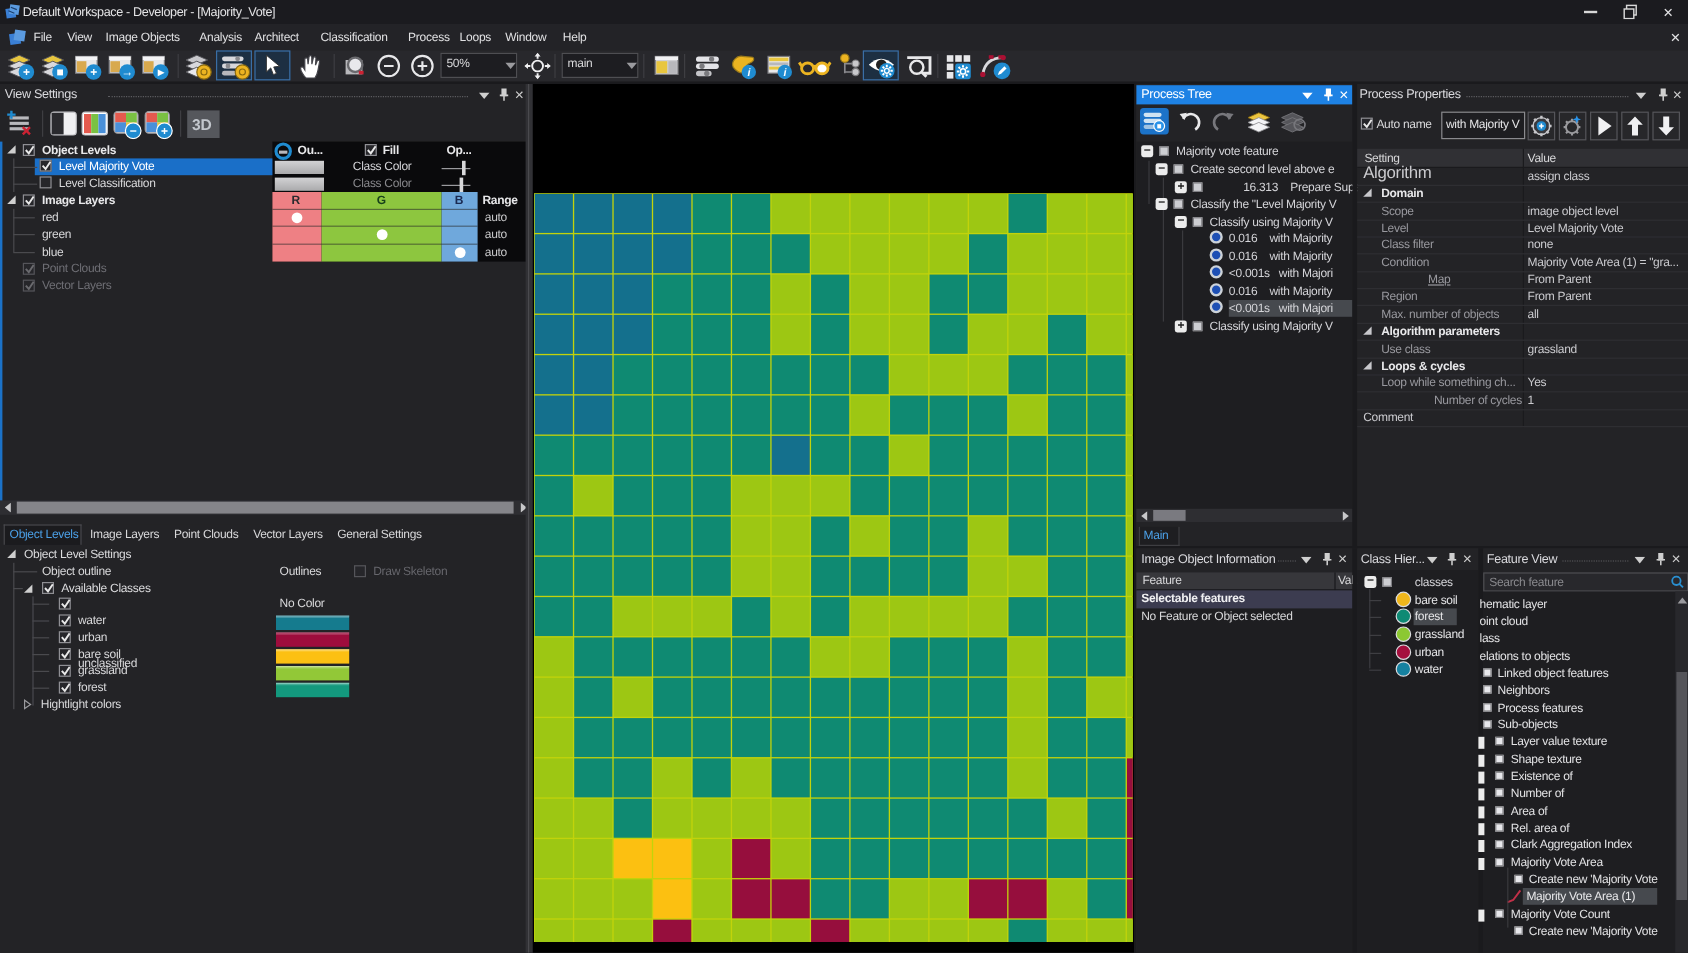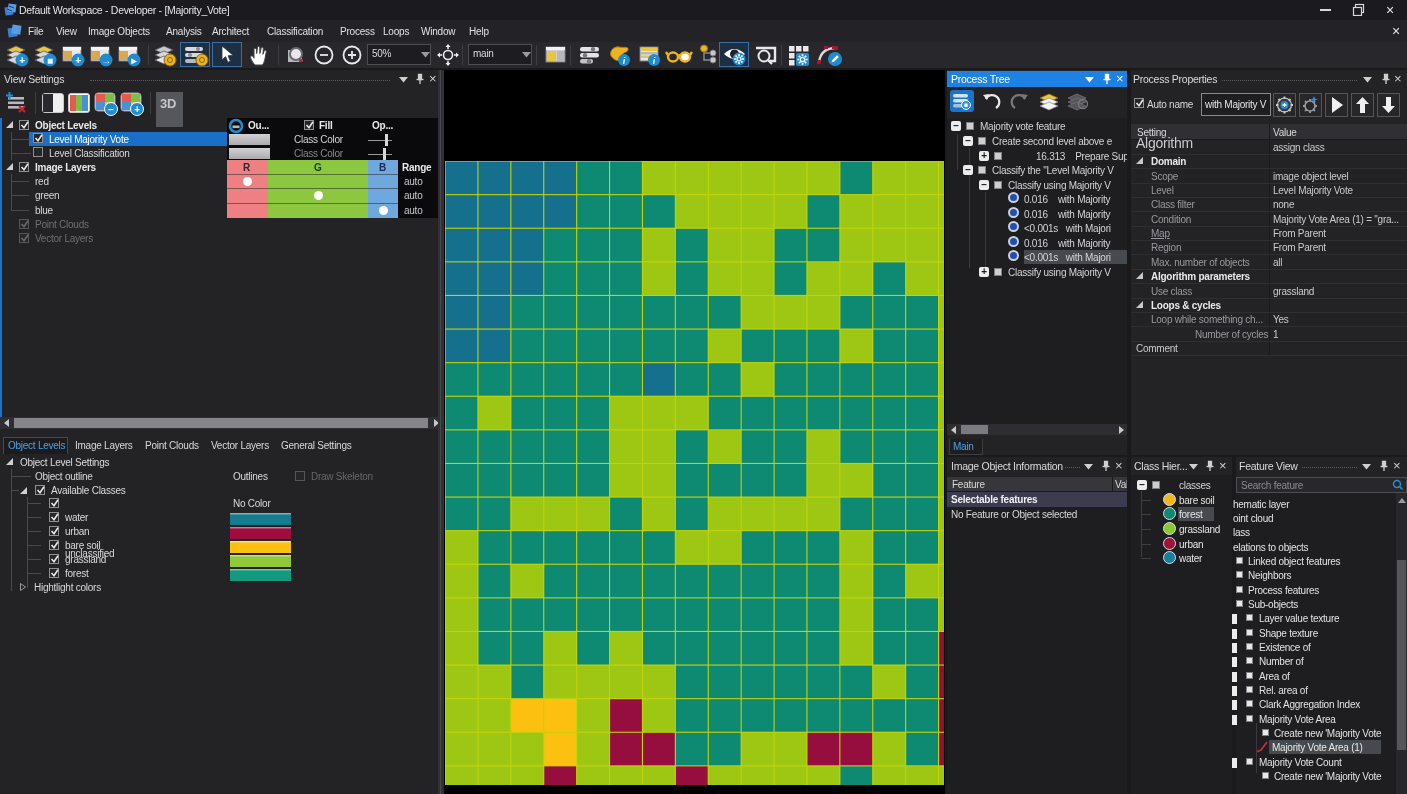--- a/index.html
+++ b/index.html
@@ -257,21 +257,21 @@
 <svg class="ab" style="left:120px;top:92px" width="26" height="24">
     <rect x="1" y="1" width="20" height="18" rx="3" fill="#d8d8dc" stroke="#9a9a9e"></rect>
     <rect x="2" y="2" width="9" height="8" fill="#e45a4e"></rect>
     <rect x="11" y="2" width="9" height="8" fill="#7ac143"></rect>
     <rect x="2" y="10" width="9" height="8" fill="#4a90d9"></rect>
     <rect x="11" y="10" width="9" height="8" fill="#e8c63f"></rect>
     <circle cx="17" cy="17" r="6.5" fill="#1f8bd0" stroke="#fff"></circle>
     <text x="17" y="20.5" font-size="10" font-weight="bold" fill="#fff" text-anchor="middle">+</text>
   </svg>
 <div class="ab" style="left:150px;top:92px;width:1px;height:22px;background:#3e3e42"></div>
-<div class="ab" style="left:156px;top:92px;width:27px;height:35px;background:#55575c">
+<div class="ab" style="left:156px;top:92px;width:27px;height:23px;background:#55575c">
     <span style="position:absolute;left:4px;top:4px;font-size:13px;font-weight:bold;color:#c2c6cc">3D</span>
   </div>
 <div class="ab" style="left:0;top:118px;width:2px;height:300px;background:#1b72c8"></div>
 <div class="ab" style="left:227px;top:118px;width:215px;height:100px;background:#0a0a0c"></div>
 <div class="ab" style="left:29px;top:132px;width:198px;height:14px;background:#1a6fc8"></div>
 <div class="ab" style="left:6px;top:121px;width:0;height:0;border-bottom:7px solid #cfcfcf;border-left:7px solid transparent"></div>
 <div class="ab" style="left:19px;top:120px;width:10px;height:10px;border:1px solid #8f8f94;background:#26262a">
     <svg width="10" height="10" style="position:absolute;left:-1px;top:-1px">
       <path d="M2.5 5.0l2.5 2.8 4-6" stroke="#e8e8e8" stroke-width="1.6" fill="none"></path>
     </svg>
@@ -905,21 +905,21 @@
 <div class="ab" style="left:1131px;top:183px;width:276px;height:1px;background:#2e2e32"></div>
 <div class="ab" style="left:1151px;top:184px;font-size:10px;line-height:13px;white-space:nowrap;color:#98989e;">Level</div>
 <div class="ab" style="left:1273px;top:184px;font-size:10px;line-height:13px;white-space:nowrap;color:#cacace;">Level Majority Vote</div>
 <div class="ab" style="left:1131px;top:197px;width:276px;height:1px;background:#2e2e32"></div>
 <div class="ab" style="left:1151px;top:198px;font-size:10px;line-height:13px;white-space:nowrap;color:#98989e;">Class filter</div>
 <div class="ab" style="left:1273px;top:198px;font-size:10px;line-height:13px;white-space:nowrap;color:#cacace;">none</div>
 <div class="ab" style="left:1131px;top:211px;width:276px;height:1px;background:#2e2e32"></div>
 <div class="ab" style="left:1151px;top:213px;font-size:10px;line-height:13px;white-space:nowrap;color:#98989e;">Condition</div>
 <div class="ab" style="left:1273px;top:213px;font-size:10px;line-height:13px;white-space:nowrap;color:#cacace;">Majority Vote Area (1) = "gra...</div>
 <div class="ab" style="left:1131px;top:226px;width:276px;height:1px;background:#2e2e32"></div>
-<div class="ab" style="left:1151px;top:227px;font-size:10px;line-height:13px;white-space:nowrap;color:#98989e;text-decoration:underline;">Map</div>
+<div class="ab" style="left:1190px;top:227px;font-size:10px;line-height:13px;white-space:nowrap;color:#98989e;text-decoration:underline;">Map</div>
 <div class="ab" style="left:1273px;top:227px;font-size:10px;line-height:13px;white-space:nowrap;color:#cacace;">From Parent</div>
 <div class="ab" style="left:1131px;top:240px;width:276px;height:1px;background:#2e2e32"></div>
 <div class="ab" style="left:1151px;top:241px;font-size:10px;line-height:13px;white-space:nowrap;color:#98989e;">Region</div>
 <div class="ab" style="left:1273px;top:241px;font-size:10px;line-height:13px;white-space:nowrap;color:#cacace;">From Parent</div>
 <div class="ab" style="left:1131px;top:254px;width:276px;height:1px;background:#2e2e32"></div>
 <div class="ab" style="left:1151px;top:256px;font-size:10px;line-height:13px;white-space:nowrap;color:#98989e;">Max. number of objects</div>
 <div class="ab" style="left:1273px;top:256px;font-size:10px;line-height:13px;white-space:nowrap;color:#cacace;">all</div>
 <div class="ab" style="left:1131px;top:269px;width:276px;height:1px;background:#2e2e32"></div>
 <div class="ab" style="left:1136px;top:272px;width:0;height:0;border-bottom:7px solid #c8c8cc;border-left:7px solid transparent"></div>
 <div class="ab" style="left:1151px;top:270px;font-size:10px;line-height:13px;white-space:nowrap;color:#e8e8ea;"><b>Algorithm parameters</b></div>

